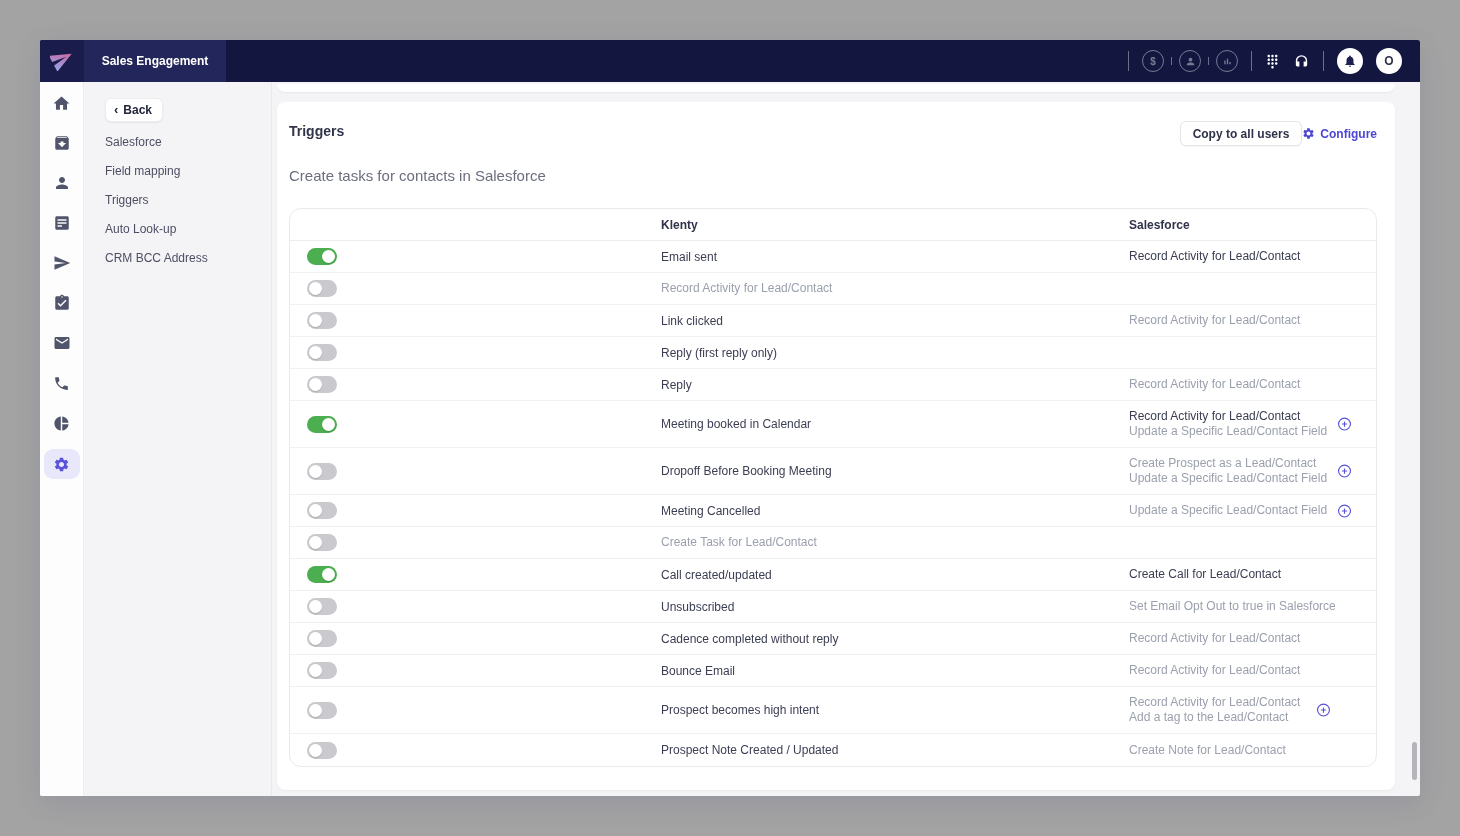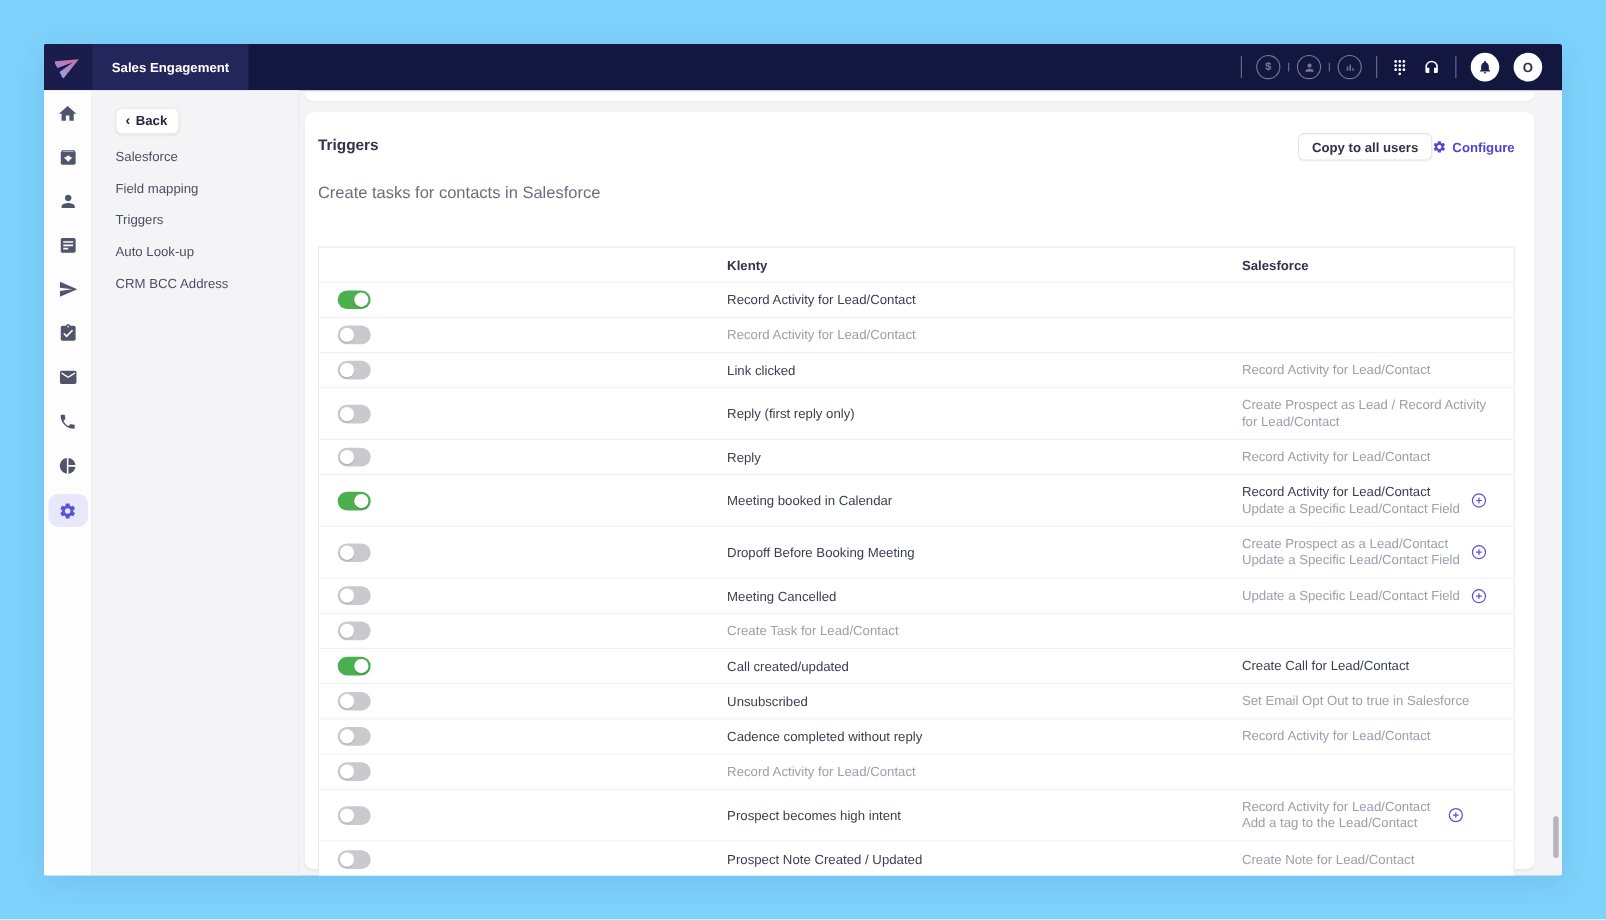--- a/index.html
+++ b/index.html
@@ -1,18 +1,18 @@
 <!DOCTYPE html>
 <html><head>
 <meta charset="utf-8">
 <style>
   * { box-sizing: border-box; margin: 0; padding: 0; }
   html,body { width: 1460px; height: 836px; }
   body { font-family: "Liberation Sans", sans-serif; }
-  .page { position: relative; width: 1460px; height: 836px; background: #7dd3fc; overflow: hidden; }
+  .page { position: relative; width: 1460px; height: 836px; background: #a3a3a3; overflow: hidden; }
   .app { position: absolute; left: 40px; top: 40px; width: 1380px; height: 756px;
          background: #f4f4f6; border-radius: 2px; overflow: hidden;
          box-shadow: 0 6px 28px rgba(50,55,120,.12); }
 
   
   .topbar { height: 42px; background: #131740; display: flex; align-items: stretch; }
   .logo-tile { width: 44px; background: #1a1d4c; display: flex; align-items: center; justify-content: center; cursor: pointer; }
   .product-tab { width: 142px; background: #23265a; color: #fff; font-size: 12px; font-weight: bold;
                  display: flex; align-items: center; justify-content: center; cursor: pointer; }
   .topbar-right { margin-left: auto; display: flex; align-items: center; gap: 13px; padding-right: 18px; }
@@ -56,21 +56,21 @@
   .card-title { font-size: 14px; font-weight: bold; color: #32354a; margin-top: 6px; }
   .card-subtitle { font-size: 15px; color: #6b6e7e; margin-top: 28px; }
   .head-actions { display: flex; align-items: center; margin-top: 4px; }
   .copy-btn { height: 25px; padding: 0 12px; border-radius: 6px; border: 1px solid #e4e4e9; background: #fff;
               font-size: 12px; font-weight: bold; color: #2e3147; cursor: pointer; font-family: inherit;
               box-shadow: 0 1px 1px rgba(0,0,0,.04); }
   .configure-btn { display: flex; align-items: center; gap: 5px; background: none; border: none; cursor: pointer;
                    font-size: 12px; font-weight: bold; color: #4c45d6; font-family: inherit; }
 
   
-  .table { margin-top: 40px; border: 1px solid #eaeaee; border-radius: 0; overflow: hidden; background: #fff; }
+  .table { margin-top: 24px; border: 1px solid #eaeaee; border-radius: 12px; overflow: hidden; background: #fff; }
   .t-head, .t-row { display: grid; grid-template-columns: 371px 468px 1fr; align-items: center; }
   .t-head { height: 32px; border-bottom: 1px solid #ececf0; font-size: 12px; font-weight: bold; color: #30334a; }
   .t-row { min-height: 32px; border-bottom: 1px solid #f1f1f4; }
   .t-row:last-child { border-bottom: none; }
   .c-toggle { padding-left: 17px; }
   .c-klenty { font-size: 12px; color: #3b3e52; }
   .c-sf { position: relative; font-size: 12px; }
   .sf-lines { padding: 8px 0; }
   .sf-line { color: #9ba0ad; line-height: 15px; max-width: 238px; }
   .sf-line.dark { color: #3b3e52; }
@@ -250,20 +250,21 @@
               <div>Klenty</div>
               <div>Salesforce</div>
             </div>
             <div>
                 <div class="t-row">
                   <div class="cell c-toggle">
                     <button class="toggle on" aria-checked="true">
                       <span class="knob"></span>
                     </button>
                   </div>
+                  <div class="cell c-klenty">Email sent</div>
                   <div class="cell c-sf">
                     <div class="sf-lines">
                       <div class="sf-line dark">Record Activity for Lead/Contact</div>
                     </div>
                   </div>
                 </div>
                 <div class="t-row">
                   <div class="cell c-toggle">
                     <button class="toggle " aria-checked="false">
                       <span class="knob"></span>
@@ -288,25 +289,20 @@
                     </div>
                   </div>
                 </div>
                 <div class="t-row">
                   <div class="cell c-toggle">
                     <button class="toggle " aria-checked="false">
                       <span class="knob"></span>
                     </button>
                   </div>
                   <div class="cell c-klenty">Reply (first reply only)</div>
-                  <div class="cell c-sf">
-                    <div class="sf-lines">
-                      <div class="sf-line ">Create Prospect as Lead / Record Activity for Lead/Contact</div>
-                    </div>
-                  </div>
                 </div>
                 <div class="t-row">
                   <div class="cell c-toggle">
                     <button class="toggle " aria-checked="false">
                       <span class="knob"></span>
                     </button>
                   </div>
                   <div class="cell c-klenty">Reply</div>
                   <div class="cell c-sf">
                     <div class="sf-lines">
@@ -417,20 +413,21 @@
                       <div class="sf-line ">Record Activity for Lead/Contact</div>
                     </div>
                   </div>
                 </div>
                 <div class="t-row">
                   <div class="cell c-toggle">
                     <button class="toggle " aria-checked="false">
                       <span class="knob"></span>
                     </button>
                   </div>
+                  <div class="cell c-klenty">Bounce Email</div>
                   <div class="cell c-sf">
                     <div class="sf-lines">
                       <div class="sf-line ">Record Activity for Lead/Contact</div>
                     </div>
                   </div>
                 </div>
                 <div class="t-row">
                   <div class="cell c-toggle">
                     <button class="toggle " aria-checked="false">
                       <span class="knob"></span>

